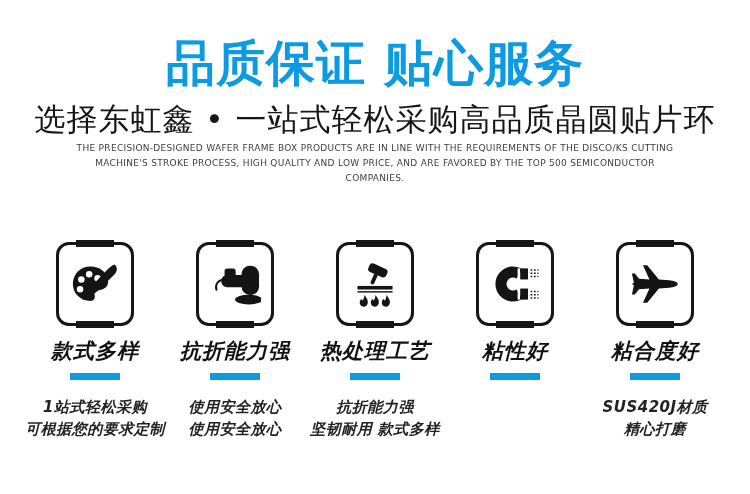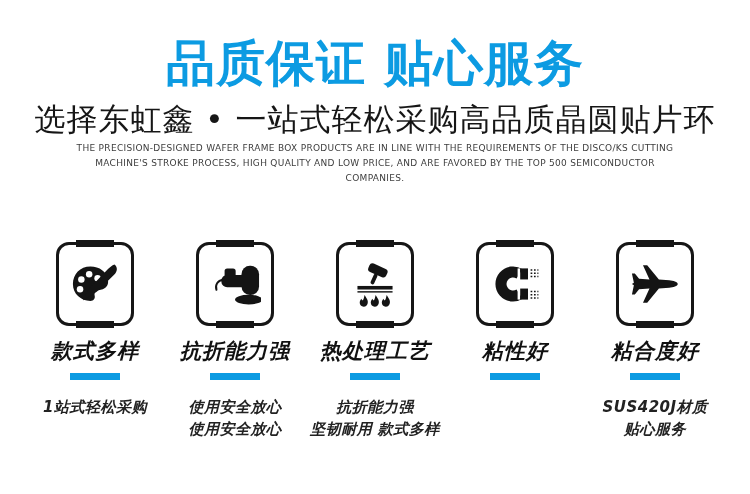--- a/index.html
+++ b/index.html
@@ -74,20 +74,21 @@
             <circle cx="44" cy="31" r="5" fill="#ffffff"></circle>
             <circle cx="17" cy="48" r="5" fill="#ffffff"></circle>
             <path fill="#141414" d="M70 10 C75 14 75 21 69 26 L46 49 C42 53 36 57 30 60 C27 61.5 24 63 21.5 65.5 C23.5 61 25 58 27 54 C30 48 34 43 39 39 L60 17 C63 14 66 11.5 70 10 Z"></path>
           </svg>
         </span>
       </div>
       <div class="feature-title">款式多样</div>
       <div class="accent-bar"></div>
       <div class="feature-desc">
         <div>1站式轻松采购</div>
+        <div>可根据您的要求定制</div>
       </div>
     </div>
 
     <div class="feature">
       <div class="icon-frame">
         <div class="frame-bar top"></div>
         <div class="frame-bar bottom"></div>
         <span>
           <svg width="52" height="52" viewBox="0 0 80 80">
             <path d="M22 33 C13 35 9 41 11.5 49" stroke="#141414" stroke-width="3" fill="none" stroke-linecap="round"></path>
@@ -162,18 +163,18 @@
         <span>
           <svg width="52" height="52" viewBox="0 0 80 80">
             <path fill="#141414" d="M75 40 C75 36.5 68 34.8 62 34.2 L46 33.2 L28 11 L21.5 11 L31.5 33 L15.5 32 L9 24 L4.5 24 L7.5 38 L4.5 40 L7.5 42 L4.5 56 L9 56 L15.5 48 L31.5 47 L21.5 69 L28 69 L46 46.8 L62 45.8 C68 45.2 75 43.5 75 40 Z"></path>
           </svg>
         </span>
       </div>
       <div class="feature-title">粘合度好</div>
       <div class="accent-bar"></div>
       <div class="feature-desc">
         <div>SUS420J材质</div>
-        <div>贴心服务</div>
+        <div>精心打磨</div>
       </div>
     </div>
 
   </div>
 </div>
 
 </body></html>

